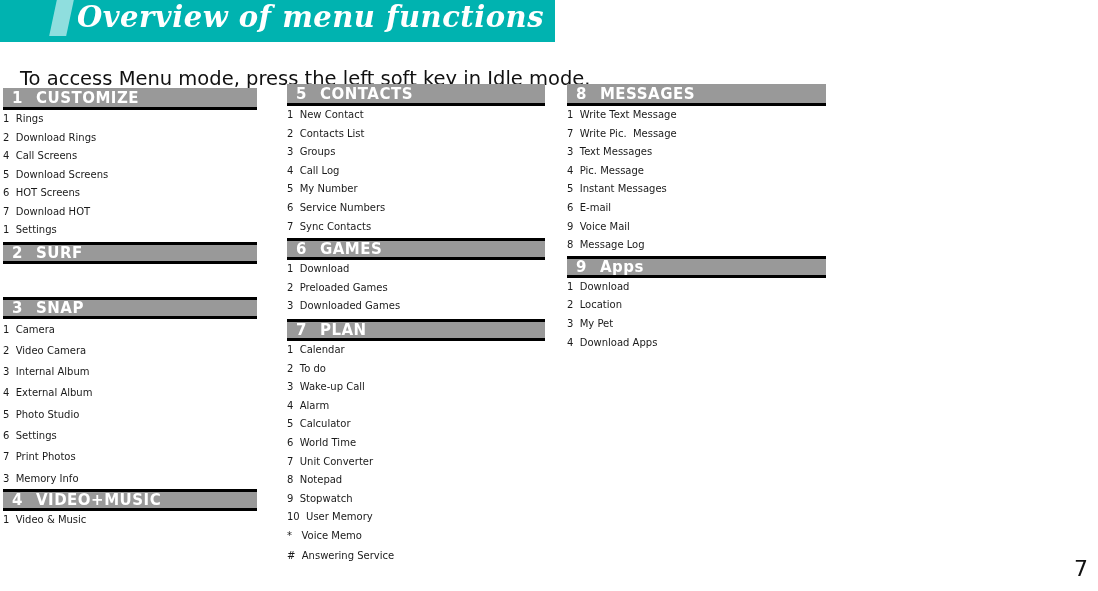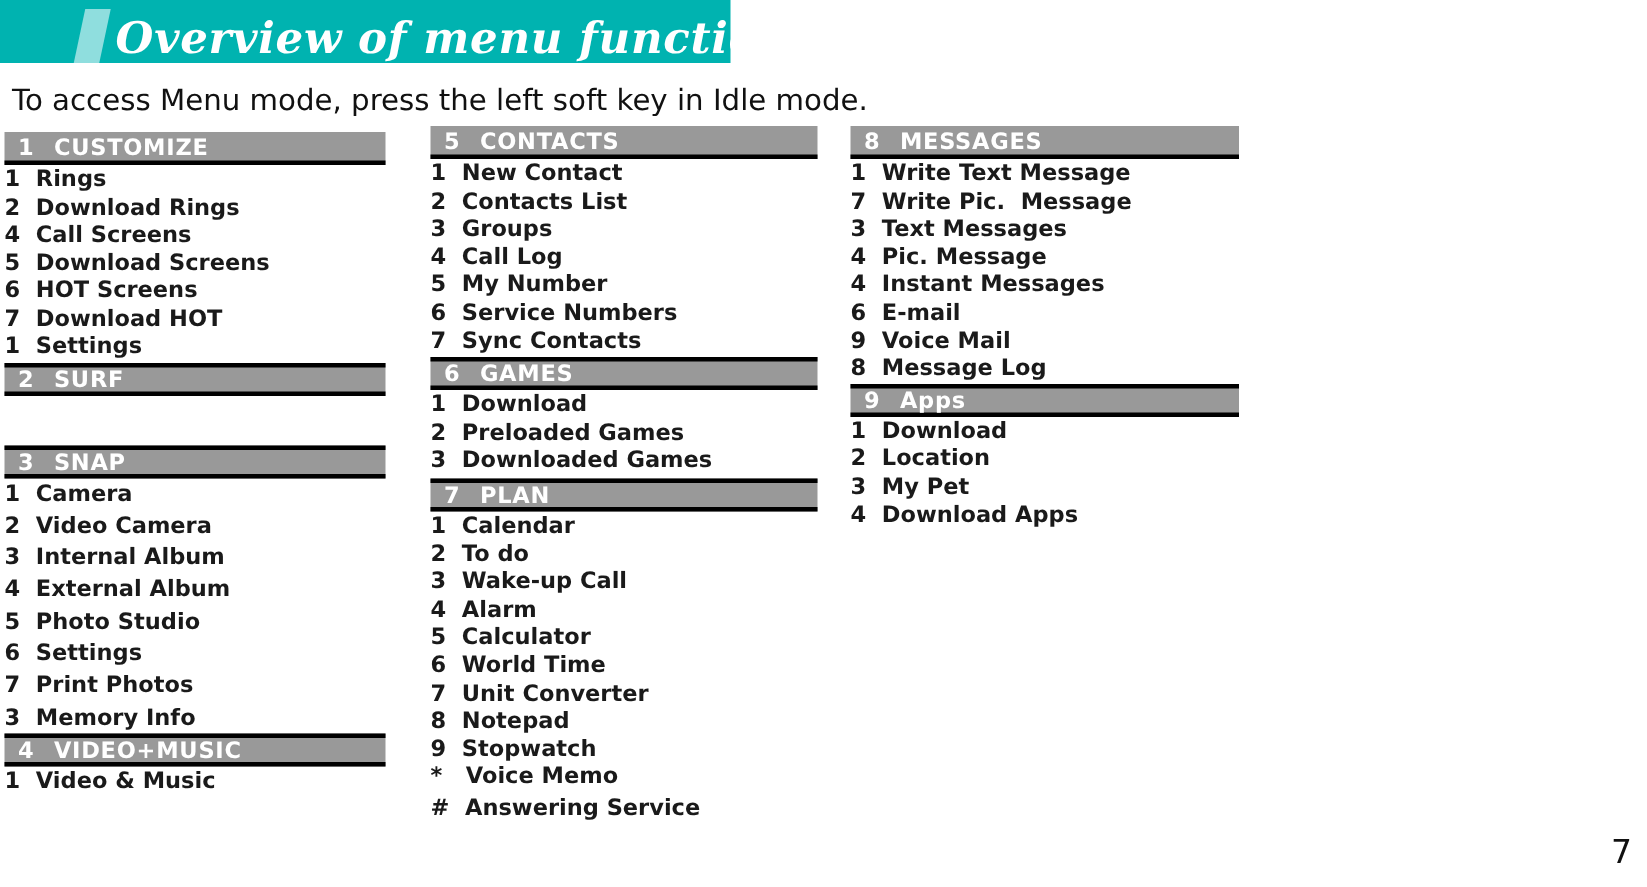--- a/index.html
+++ b/index.html
@@ -1,45 +1,45 @@
 <!DOCTYPE html>
 <html><head>
 <meta charset="utf-8">
 <style>
   html,body{margin:0;padding:0;background:#ffffff;}
   .page{position:relative;width:1098px;height:591px;background:#ffffff;overflow:hidden;
         font-family:"DejaVu Sans","Liberation Sans",sans-serif;color:#1a1a1a;}
 
   
-  .banner{position:absolute;left:0;top:0;width:487px;height:42px;background:#00b3b0;
-          display:flex;align-items:flex-end;padding-left:53px;box-sizing:border-box;}
+  .banner{position:absolute;left:0;top:0;width:555px;height:42px;background:#00b3b0;
+          display:flex;align-items:flex-start;padding-left:53px;box-sizing:border-box;}
   .banner-accent{display:inline-block;width:17px;height:36px;background:#8fdede;
                  transform:skewX(-12deg);margin-right:7px;flex:0 0 auto;}
   .banner-title{margin:0;font-family:"DejaVu Serif","Liberation Serif",serif;
                 font-style:italic;font-weight:bold;font-size:29px;color:#ffffff;
                 letter-spacing:0.5px;white-space:nowrap;}
 
-  .intro{position:absolute;left:4px;top:51px;margin:4px;font-size:19.5px;color:#111;white-space:nowrap;}
+  .intro{position:absolute;left:4px;top:51px;margin:16px;font-size:19.5px;color:#111;white-space:nowrap;}
 
   
   .col{position:absolute;box-sizing:border-box;}
   .col1{left:3px;  top:88px; width:254px;}
   .col2{left:287px;top:84px; width:258px;}
   .col3{left:567px;top:84px; width:259px;}
 
   
   .bar{height:22px;background:#999999;color:#ffffff;font-weight:bold;font-size:15px;
        display:flex;align-items:center;padding-left:9px;box-sizing:border-box;
        border-bottom:3px solid #000;letter-spacing:0.5px;}
   .bar.ruled{border-top:3px solid #000;}
   .bar .num{margin-right:13px;}
   .bar .ttl{white-space:pre;}
 
   
-  ul.items{list-style:none;margin:0;padding:0;font-size:15px;font-weight:bold;}
+  ul.items{list-style:none;margin:0;padding:0;font-size:10px;}
   ul.items li{white-space:pre;}
   .lh185 li{line-height:18.5px;}
   .lh186 li{line-height:18.6px;}
   .lh213 li{line-height:21.3px;}
   .ind14{padding-left:14px;}
   .ind5{padding-left:5px;}
   .ind0{padding-left:1px;}
   .mt1{margin-top:1px;}.mt2{margin-top:2px;}.mt3{margin-top:3px;}
   .mt4{margin-top:4px;}.mt5{margin-top:5px;}.mt6{margin-top:6px;}
   .mt33{margin-top:33px;}
@@ -150,40 +150,41 @@
       <ul class="items mt3 lh186 ind5">
         <li>1  Calendar</li>
         <li>2  To do</li>
         <li>3  Wake-up Call</li>
         <li>4  Alarm</li>
         <li>5  Calculator</li>
         <li>6  World Time</li>
         <li>7  Unit Converter</li>
         <li>8  Notepad</li>
         <li>9  Stopwatch</li>
+        <li>10  User Memory</li>
         <li>*   Voice Memo</li>
         <li class="mt2">#  Answering Service</li>
       </ul>
     </section>
 
   </div>
 
   <div class="col col3">
 
     <section>
       <header class="bar">
         <span class="num">8</span>
         <span class="ttl">MESSAGES</span>
       </header>
       <ul class="items mt5 lh186 ind5">
         <li>1  Write Text Message</li>
         <li>7  Write Pic.  Message</li>
         <li>3  Text Messages</li>
         <li>4  Pic. Message</li>
-        <li>4  Instant Messages</li>
+        <li>5  Instant Messages</li>
         <li>6  E-mail</li>
         <li>9  Voice Mail</li>
         <li>8  Message Log</li>
       </ul>
     </section>
 
     <section class="mt1">
       <header class="bar ruled">
         <span class="num">9</span>
         <span class="ttl">Apps</span>

